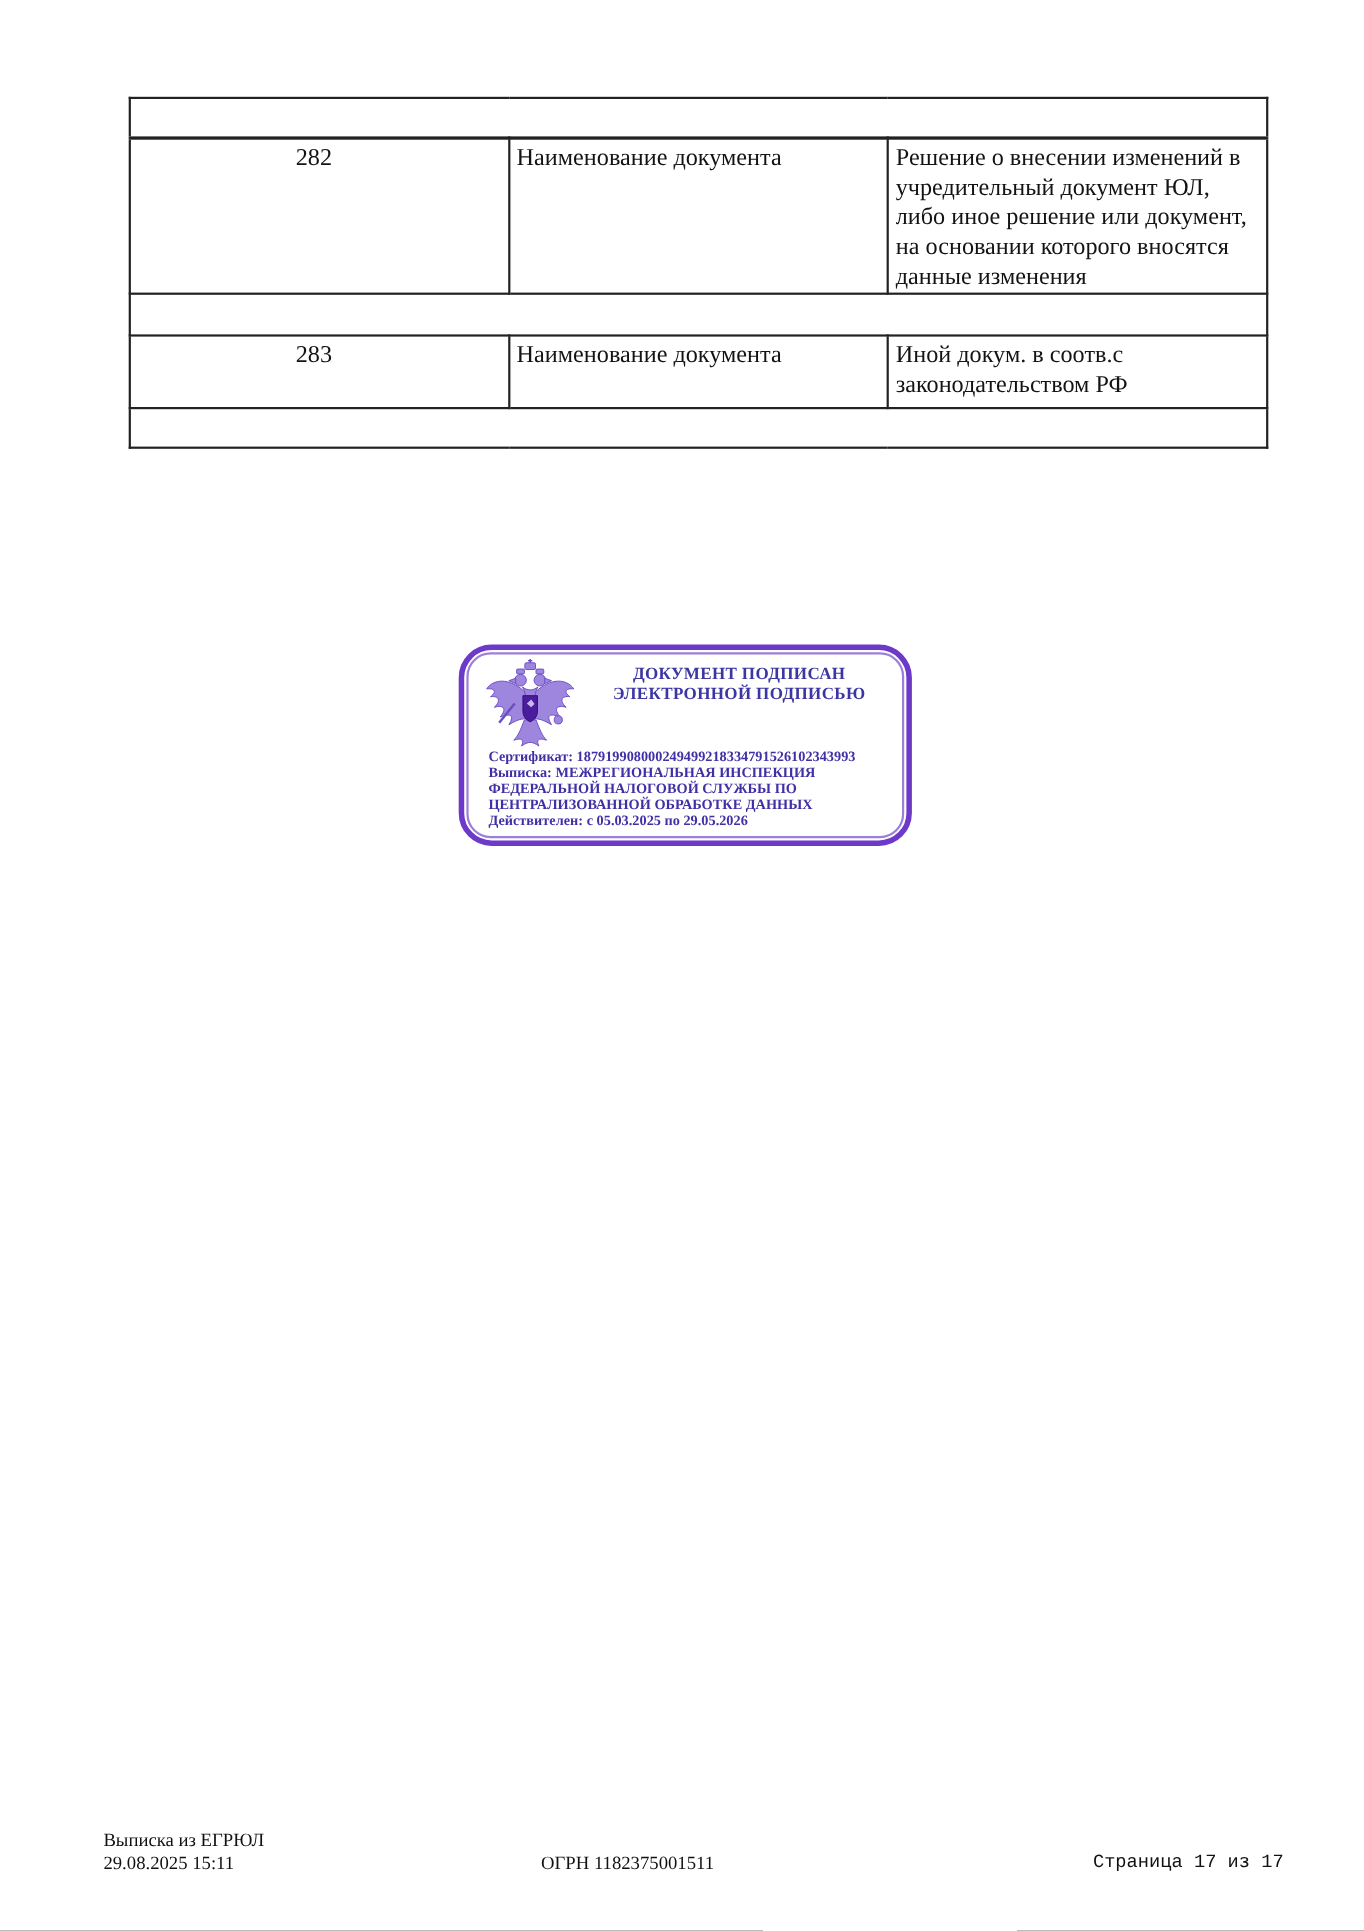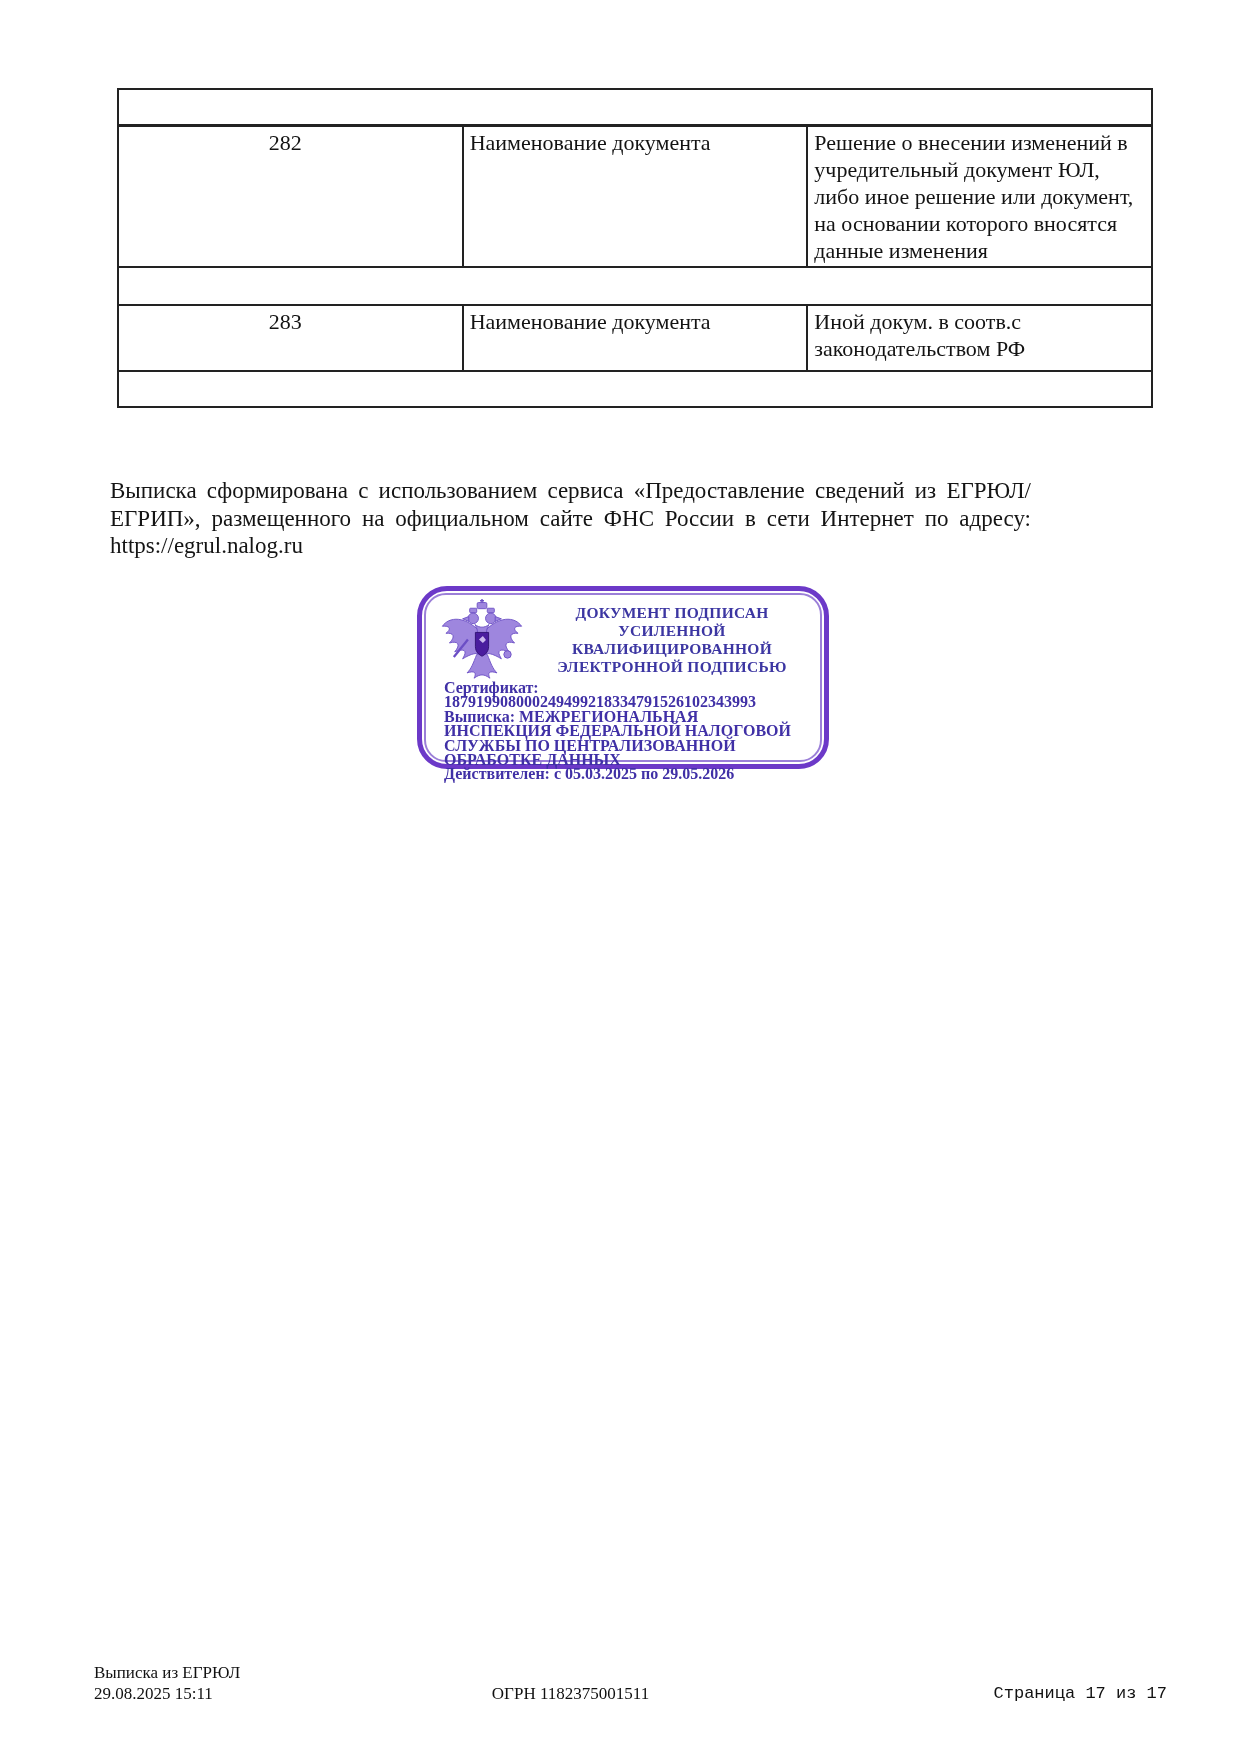--- a/index.html
+++ b/index.html
@@ -46,21 +46,21 @@
     border:2px solid #9b7fd8;border-radius:22px;
   }
   .stamp-eagle{position:absolute;left:12px;top:4px;width:88px;height:88px;}
   .stamp-title{
     position:absolute;left:104px;right:6px;top:9px;
     text-align:center;font-weight:bold;font-size:15.5px;line-height:18px;
     color:#3c36a2;letter-spacing:.3px;
   }
   .stamp-details{
     position:absolute;left:18px;right:10px;top:86px;
-    font-weight:bold;font-size:16px;line-height:14.4px;color:#4030a6;
+    font-weight:bold;font-size:13px;line-height:14.4px;color:#4030a6;
   }
   .stamp-details .owner{max-width:352px;}
 
   
   .footer-left{position:absolute;left:94px;top:1663px;font-size:17px;line-height:20.5px;color:#111;}
   .footer-center{position:absolute;left:110px;top:1684px;width:921px;text-align:center;font-size:17px;color:#111;}
   .footer-right{position:absolute;right:73px;top:1684px;font-size:17px;color:#111;font-family:Liberation Mono, monospace;}
 </style>
 </head>
 <body>
@@ -84,21 +84,20 @@
           <td class="c-num">283</td>
           <td class="c-label">Наименование документа</td>
           <td class="c-value"><span class="val">Иной докум. в соотв.с законодательством РФ</span></td>
         </tr>
         <tr class="row-4">
           <td class="c-full" colspan="3"></td>
         </tr>
       </tbody>
   </table>
 
-  <div class="note">Выписка сформирована с использованием сервиса «Предоставление сведений из ЕГРЮЛ/ЕГРИП», размещенного на официальном сайте ФНС России в сети Интернет по адресу: https://egrul.nalog.ru</div>
 
   <div class="stamp">
     <div class="stamp-inner">
 
       <svg class="stamp-eagle" viewBox="0 0 100 100" aria-hidden="true">
         <g fill="#9e86de" stroke="#6b4ec5" stroke-width="1">
 
           <path d="M50 40 C32 18 12 20 5 31 C13 30 16 34 9 39 C18 38 20 43 13 50 C23 47 26 52 19 60 C30 56 34 58 28 68 C38 62 45 60 50 64 Z"></path>
 
           <path d="M50 40 C68 18 88 20 95 31 C87 30 84 34 91 39 C82 38 80 43 87 50 C77 47 74 52 81 60 C70 56 66 58 72 68 C62 62 55 60 50 64 Z"></path>
@@ -119,21 +118,20 @@
           <path d="M18 66 L34 46" fill="none" stroke-width="2.6"></path>
           <circle cx="79" cy="63" r="4.2"></circle>
         </g>
 
         <path d="M42.5 38 h15 v16 c0 6.5 -4.5 9.5 -7.5 11 c-3 -1.5 -7.5 -4.5 -7.5 -11 z" fill="#4a1d9e" stroke="#2e0f70" stroke-width="1"></path>
         <path d="M46.5 46 l4.5 -4 3.5 4.5 -3.5 3.5 z" fill="#cbb8ee"></path>
       </svg>
 
       <div class="stamp-title">
         <div>ДОКУМЕНТ ПОДПИСАН</div>
-        <div>УСИЛЕННОЙ КВАЛИФИЦИРОВАННОЙ</div>
         <div>ЭЛЕКТРОННОЙ ПОДПИСЬЮ</div>
       </div>
 
       <div class="stamp-details">
         <div><span>Сертификат:</span> <span>187919908000249499218334791526102343993</span></div>
         <div class="owner"><span>Выписка:</span> <span>МЕЖРЕГИОНАЛЬНАЯ ИНСПЕКЦИЯ ФЕДЕРАЛЬНОЙ НАЛОГОВОЙ СЛУЖБЫ ПО ЦЕНТРАЛИЗОВАННОЙ ОБРАБОТКЕ ДАННЫХ</span></div>
         <div><span>Действителен:</span> <span>с 05.03.2025 по 29.05.2026</span></div>
       </div>
 
     </div>

